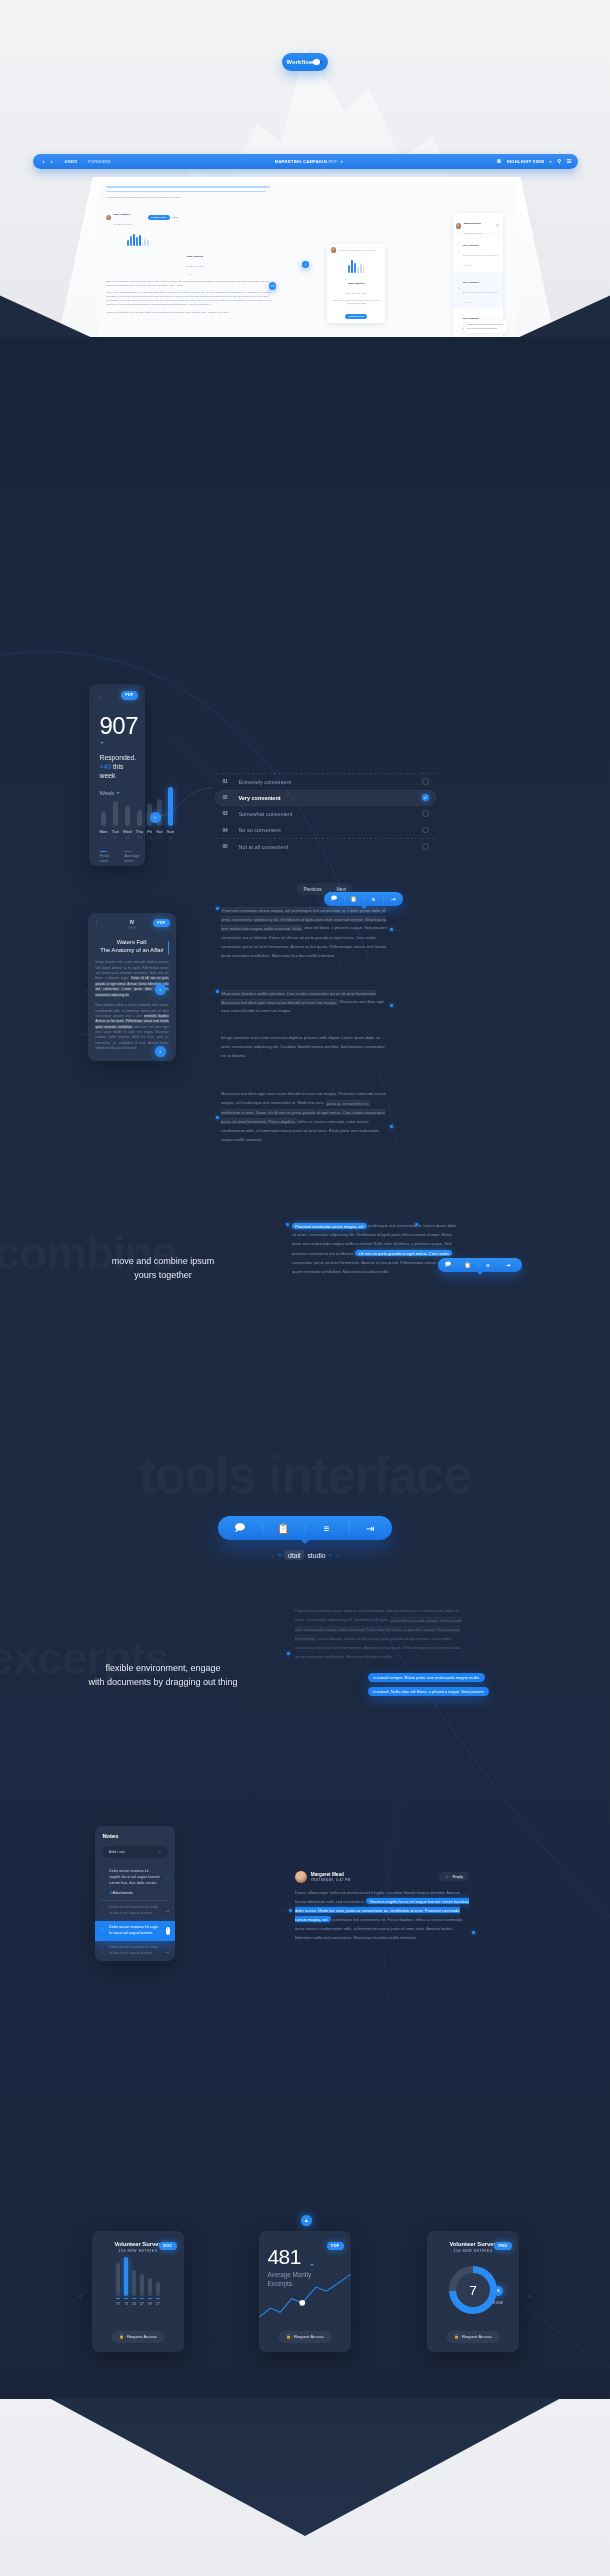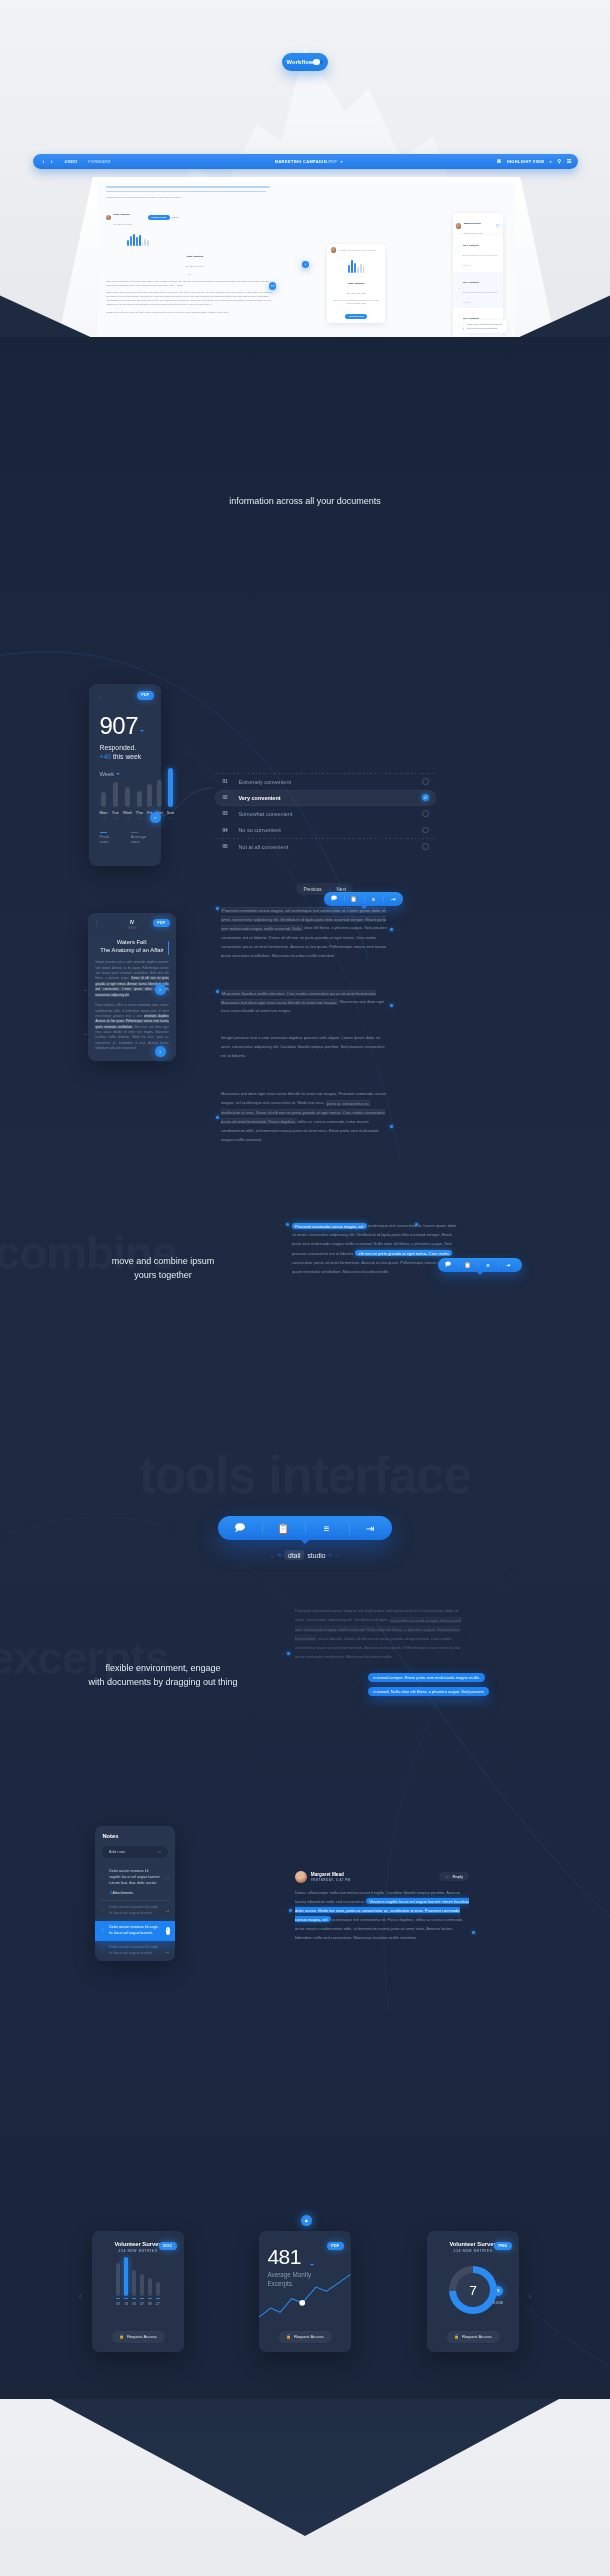--- a/index.html
+++ b/index.html
@@ -449,24 +449,23 @@
     <svg width="610" height="2147" style="position:absolute;left:0;top:0;pointer-events:none" viewBox="0 0 1160 4080">
       <path d="M -80 620 C 300 520 560 760 700 1180" stroke="rgba(58,140,245,.28)" fill="none" stroke-width="1"></path>
       <path d="M 330 760 C 560 960 700 1240 760 1560" stroke="rgba(58,140,245,.18)" fill="none" stroke-width="1"></path>
       <path d="M 980 2340 C 780 2620 700 2900 740 3180" stroke="rgba(58,140,245,.14)" fill="none" stroke-width="1"></path>
       <path d="M 700 2420 C 880 2680 1040 2900 1180 3020" stroke="rgba(58,140,245,.30)" fill="none" stroke-width="1"></path>
       <path d="M 880 3620 C 1000 3760 1120 3840 1200 3880" stroke="rgba(58,140,245,.22)" fill="none" stroke-width="1"></path>
       <path d="M -40 2300 C 200 2180 420 2260 560 2420" stroke="rgba(58,140,245,.10)" fill="none" stroke-width="1"></path>
     </svg>
 
     <div class="lead" style="top:158px">
-      <div>information across all your documents</div>
-    </div>
-
-    <div class="card" style="left:89px;top:347px;width:72px;height:182px;padding:11.6px 10.5px">
+    </div>
+
+    <div class="card" style="left:89px;top:347px;width:56px;height:182px;padding:11.6px 10.5px">
       <div class="kebab" style="left:8.4px;top:9.5px">⋮</div>
       <div class="badge" style="right:7.4px;top:7.4px">PDF</div>
       <div style="margin-top:19px">
         <span class="bignum">907</span>
         <span class="caret-d"></span>
       </div>
       <div class="sub1">
         <div>Responded.</div>
         <div><span class="accent">+40</span><span> this week</span></div>
       </div>

